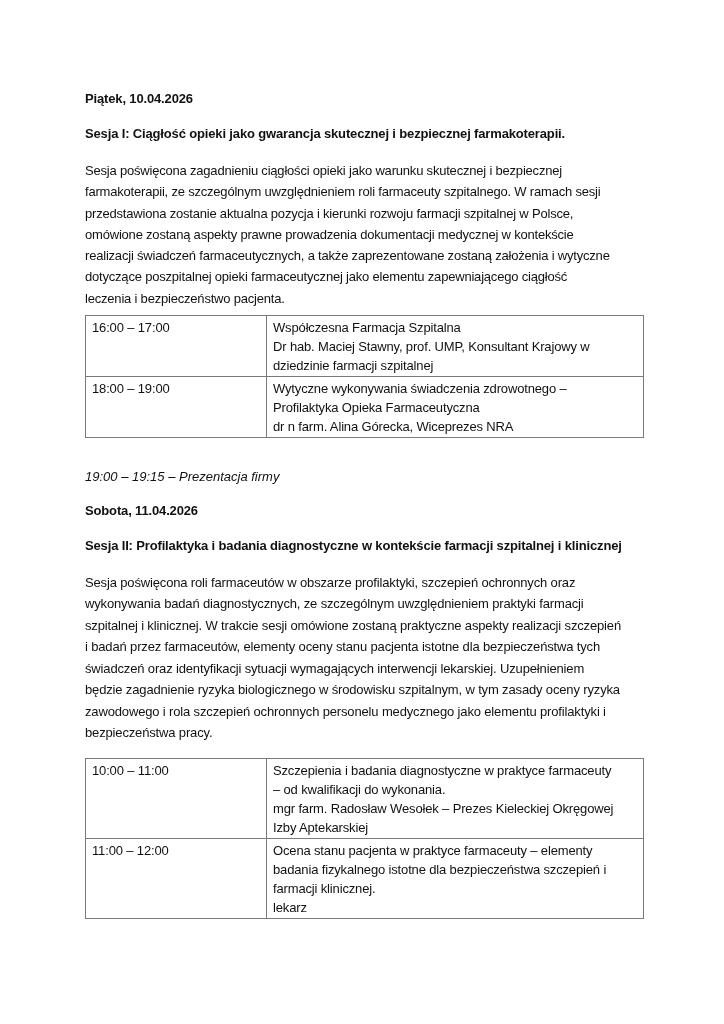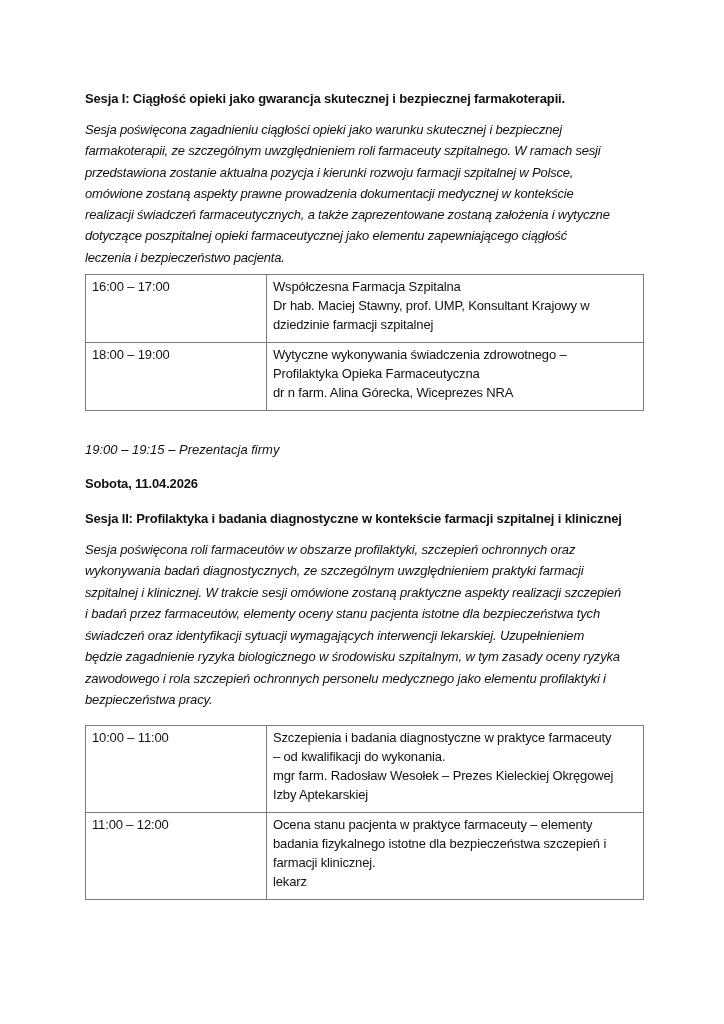--- a/index.html
+++ b/index.html
@@ -28,62 +28,62 @@
       font-weight: bold;
       letter-spacing: -0.15px;
     }
     .date-line {
       margin: 0 0 14px 0;
     }
     .session-title {
       margin: 0 0 10px 0;
     }
     .desc {
-      font-style: italic;
-      margin: 4px 0 6px 0;
+      margin: 16px 0 6px 0;
       letter-spacing: -0.2px;
       line-height: 21.3px;
     }
     .desc.justify {
       text-align: justify;
       text-align-last: left;
       letter-spacing: -0.15px;
       line-height: 21.4px;
     }
     table.schedule {
       border-collapse: collapse;
       width: 559px;
       font-size: 13px;
       line-height: 19px;
       letter-spacing: -0.15px;
     }
     table.schedule td {
       border: 1px solid #7a7a7a;
       vertical-align: top;
-      padding: 2px 6px 8px 6px;
+      padding: 2px 6px 1px 6px;
     }
     table.schedule td.time {
       width: 168px;
     }
     .line {
       display: block;
       white-space: nowrap;
     }
     .plain {
       margin: 0;
     }
     .spacer-after-table1 { height: 28px; }
     .pres-line { margin: 0 0 13px 0; font-style: italic; }
     .spacer-after-desc2 { height: 9px; }
   </style>
 </head>
 <body>
 
 <div class="page">
 
+  <p class="heading date-line">Piątek, 10.04.2026</p>
 
   <p class="heading session-title">Sesja I: Ciągłość opieki jako gwarancja skutecznej i bezpiecznej farmakoterapii.</p>
 
   <div class="desc">
     <span class="line">Sesja poświęcona zagadnieniu ciągłości opieki jako warunku skutecznej i bezpiecznej</span>
     <span class="line">farmakoterapii, ze szczególnym uwzględnieniem roli farmaceuty szpitalnego. W ramach sesji</span>
     <span class="line">przedstawiona zostanie aktualna pozycja i kierunki rozwoju farmacji szpitalnej w Polsce,</span>
     <span class="line">omówione zostaną aspekty prawne prowadzenia dokumentacji medycznej w kontekście</span>
     <span class="line">realizacji świadczeń farmaceutycznych, a także zaprezentowane zostaną założenia i wytyczne</span>
     <span class="line">dotyczące poszpitalnej opieki farmaceutycznej jako elementu zapewniającego ciągłość</span>

